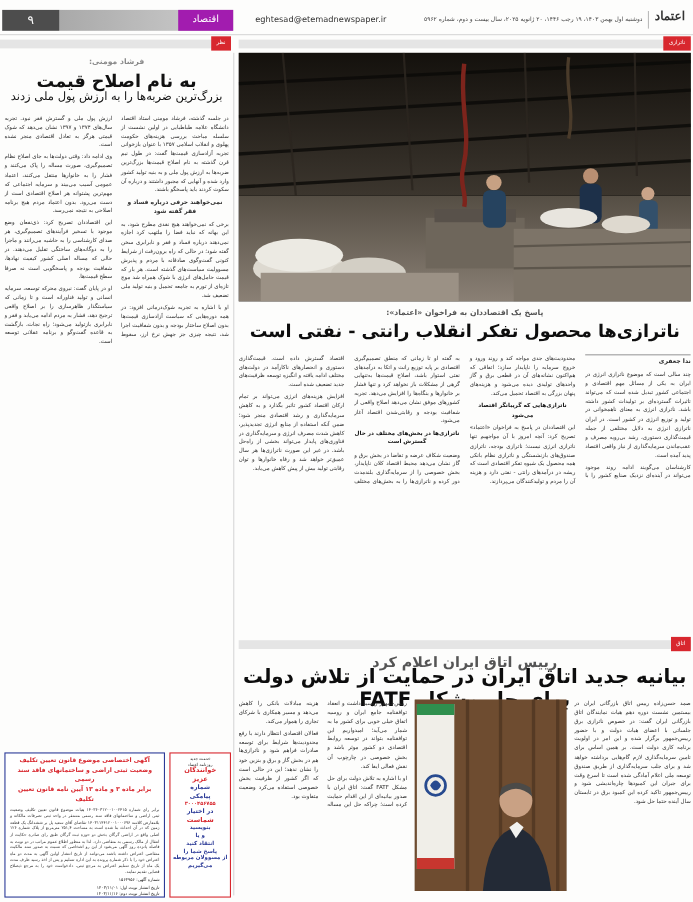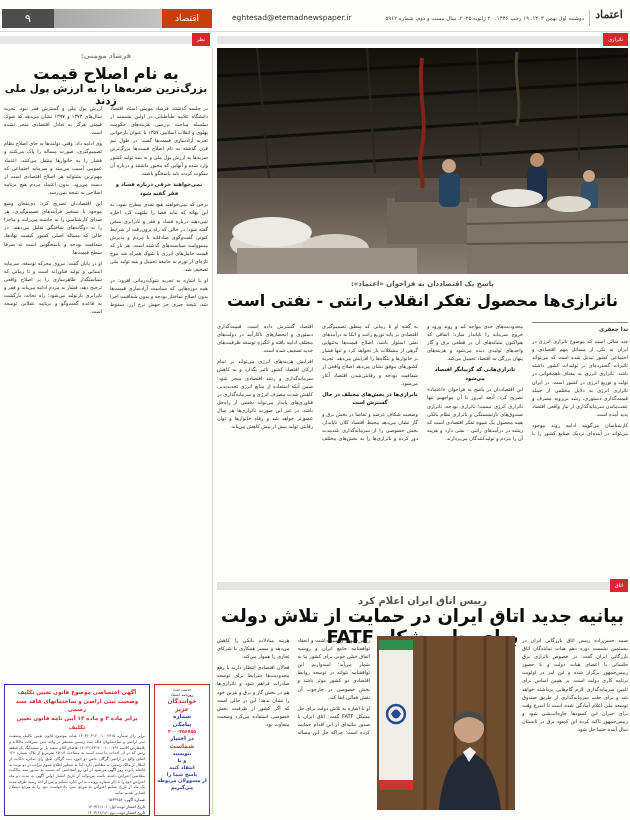--- a/index.html
+++ b/index.html
@@ -13,37 +13,37 @@
   .logo { position:absolute; top:8px; right:4px; width:34px; text-align:center;
           font-size:11px; font-weight:bold; color:#333; font-family:Liberation Serif, serif; }
   .hdr-sep { position:absolute; top:10px; right:40px; width:1px; height:16px; background:#bbb; }
   .dateline { position:absolute; top:15px; right:46px; font-size:5.4px; color:#444; letter-spacing:0; }
   .email { position:absolute; top:13px; left:232px; font-size:7.5px; color:#333; direction:ltr; }
   .pagenum { position:absolute; top:9px; left:2px; width:52px; height:19px;
              background:#4d4d4d; color:#fff; font-size:11px; line-height:19px; text-align:center; }
   .sectionbar { position:absolute; top:9px; left:54px; width:158px; height:19px;
                 background:linear-gradient(90deg,#a9a9a9,#cfcfcf); }
   .sectionbox { position:absolute; top:9px; left:162px; width:50px; height:19px;
-                background:#c2410c; color:#fff; font-size:9px; line-height:19px; text-align:center; }
+                background:#a21caf; color:#fff; font-size:9px; line-height:19px; text-align:center; }
   .header-rule { position:absolute; top:31px; left:0; right:0; height:1px; background:#d8d8d8; }
   
   .tagbar { position:absolute; height:8px; background:#e5e5e5; top:36px; }
   .tagbar .tag { position:absolute; right:0; top:-3px; height:13px; background:#d8272e;
                  color:#fff; font-size:5px; line-height:13px; padding:0 5px; }
   .tagbar2 { position:absolute; height:8px; background:#e5e5e5; top:582px; left:217px; right:2px; }
   .tagbar2 .tag { position:absolute; right:0; top:-3px; height:13px; background:#d8272e;
                   color:#fff; font-size:5px; line-height:13px; padding:0 5px; }
   .vrule { position:absolute; left:212px; top:48px; height:766px; width:1px; background:#d7d7d7; }
   
   .op-kicker { position:absolute; top:52px; left:4px; width:204px; text-align:center;
                font-size:7px; font-weight:bold; color:#8a8a8a; }
   .op-h1 { position:absolute; top:64px; left:4px; width:204px; text-align:center;
            font-size:16px; font-weight:bold; color:#111; }
   .op-h2 { position:absolute; top:82px; left:4px; width:204px; text-align:center;
-           font-size:10.5px; font-weight:bold; color:#111; }
+           font-size:10.5px; font-weight:normal; color:#111; }
   .op-body { position:absolute; top:104px; left:4px; width:204px; height:574px;
              column-count:2; column-gap:8px; font-size:5px; line-height:1.62;
              text-align:justify; color:#2a2a2a; overflow:hidden; }
   .op-body p { margin:0 0 3px; }
   .op-lead { font-weight:bold; text-align:center; font-size:5.4px; margin:3px 0; }
   
   .adbox { position:absolute; left:4px; top:684px; width:146px; height:132px;
            border:1.5px solid #2b3a97; background:#fff; padding:3px 4px; overflow:hidden; }
   .adbox .t { color:#d8272e; font-weight:bold; font-size:5.6px; text-align:center; line-height:1.55; }
   .adbox .b { font-size:3.8px; line-height:1.5; text-align:justify; color:#333; margin-top:2px; }
@@ -63,21 +63,21 @@
   .main-headline { position:absolute; left:217px; right:2px; top:291px; text-align:center;
                    font-size:16px; font-weight:bold; color:#0d0d0d; }
   .main-cols { position:absolute; left:217px; right:2px; top:322px; height:256px;
                column-count:4; column-gap:9px; font-size:5px; line-height:1.62;
                text-align:justify; color:#2a2a2a; overflow:hidden; }
   .main-cols p { margin:0 0 3px; }
   .byline { font-weight:bold; font-size:5.6px; border-top:1px solid #888; padding-top:2px; margin-bottom:3px; }
   .subhead { font-weight:bold; font-size:5.2px; text-align:center; margin:3px 0; color:#111; }
   
   .ch-kicker { position:absolute; left:217px; right:2px; top:595px; text-align:center;
-               font-size:10px; font-weight:bold; color:#555; }
+               font-size:13px; font-weight:bold; color:#555; }
   .ch-headline { position:absolute; left:217px; right:2px; top:605px; text-align:center;
                  font-size:18px; font-weight:bold; color:#0d0d0d; }
   .ch-row { position:absolute; left:217px; right:2px; top:636px; height:178px;
             display:flex; flex-direction:row; }
   .ch-right { width:106px; font-size:5px; line-height:1.62; text-align:justify; color:#2a2a2a; overflow:hidden; }
   .ch-right p, .ch-left p { margin:0 0 3px; }
   .photo2 { width:138px; height:174px; margin:0 7px; background:#6b4a2f; flex:none; }
   .ch-left { flex:1; column-count:2; column-gap:8px; font-size:5px; line-height:1.62;
              text-align:justify; color:#2a2a2a; overflow:hidden; }
 </style>

